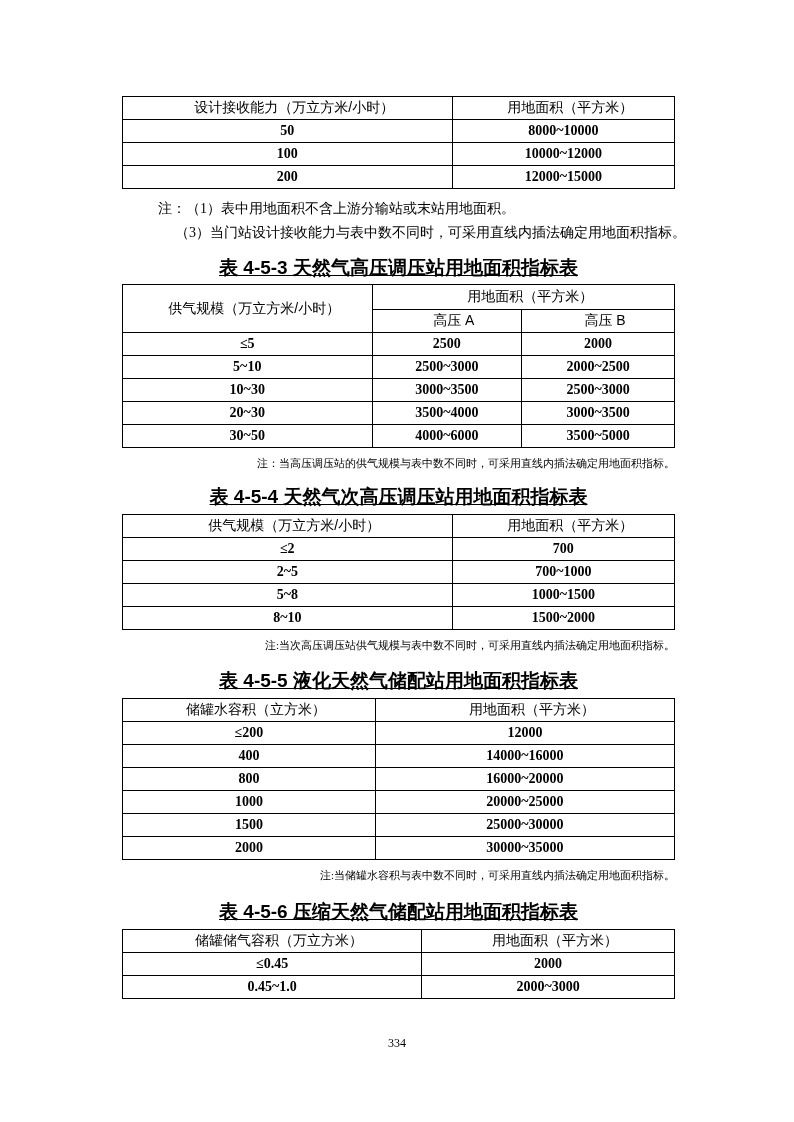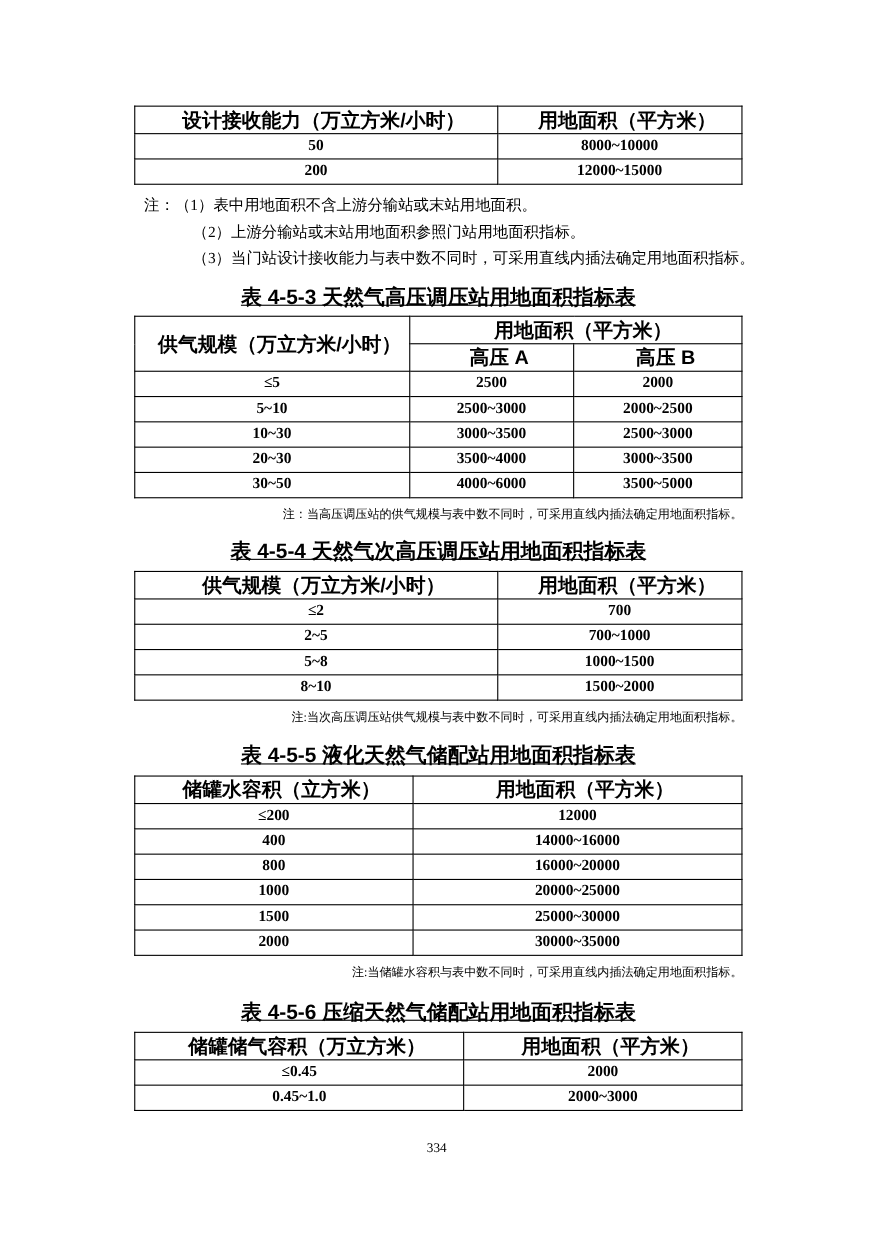--- a/index.html
+++ b/index.html
@@ -33,38 +33,38 @@
   table.data-table td {
     border: 1px solid #000;
     height: 22px;
     padding: 0 2px;
     text-align: center;
     vertical-align: middle;
     overflow: hidden;
   }
   table.data-table th {
     font-family: "Liberation Sans", sans-serif;
-    font-weight: bold;
-    font-size: 18px;
+    font-weight: normal;
+    font-size: 14px;
     padding-left: 16px;
   }
   table.data-table td {
     font-family: "Liberation Serif", serif;
     font-size: 14px;
     font-weight: bold;
   }
   .notes-block {
     margin-top: 8px;
     font-size: 14px;
     line-height: 24px;
   }
   .note-line {
     white-space: nowrap;
   }
-  .note-first { margin-left: 9px; }
+  .note-first { margin-left: 36px; }
   .note-cont  { margin-left: 53px; }
   .single-note {
     margin-top: 5px;
     margin-left: 23px;
     font-size: 11px;
     line-height: 20px;
     white-space: nowrap;
     text-align: right;
   }
   .table-title {
@@ -105,29 +105,32 @@
           <th>设计接收能力（万立方米/小时）</th>
           <th>用地面积（平方米）</th>
         </tr>
       </thead>
       <tbody>
           <tr>
             <td>50</td>
             <td>8000~10000</td>
           </tr>
           <tr>
+            <td>100</td>
+            <td>10000~12000</td>
+          </tr>
+          <tr>
             <td>200</td>
             <td>12000~15000</td>
           </tr>
         </tbody>
     </table>
 
     <div class="notes-block">
       <div class="note-line note-first">注：（1）表中用地面积不含上游分输站或末站用地面积。</div>
-      <div class="note-line note-cont">（2）上游分输站或末站用地面积参照门站用地面积指标。</div>
       <div class="note-line note-cont">（3）当门站设计接收能力与表中数不同时，可采用直线内插法确定用地面积指标。</div>
     </div>
 
     <div class="table-title t-453">表 4-5-3 天然气高压调压站用地面积指标表</div>
     <table class="data-table">
       <colgroup>
           <col style="width:45.2%">
           <col style="width:27.1%">
           <col style="width:27.7%">
         </colgroup>

